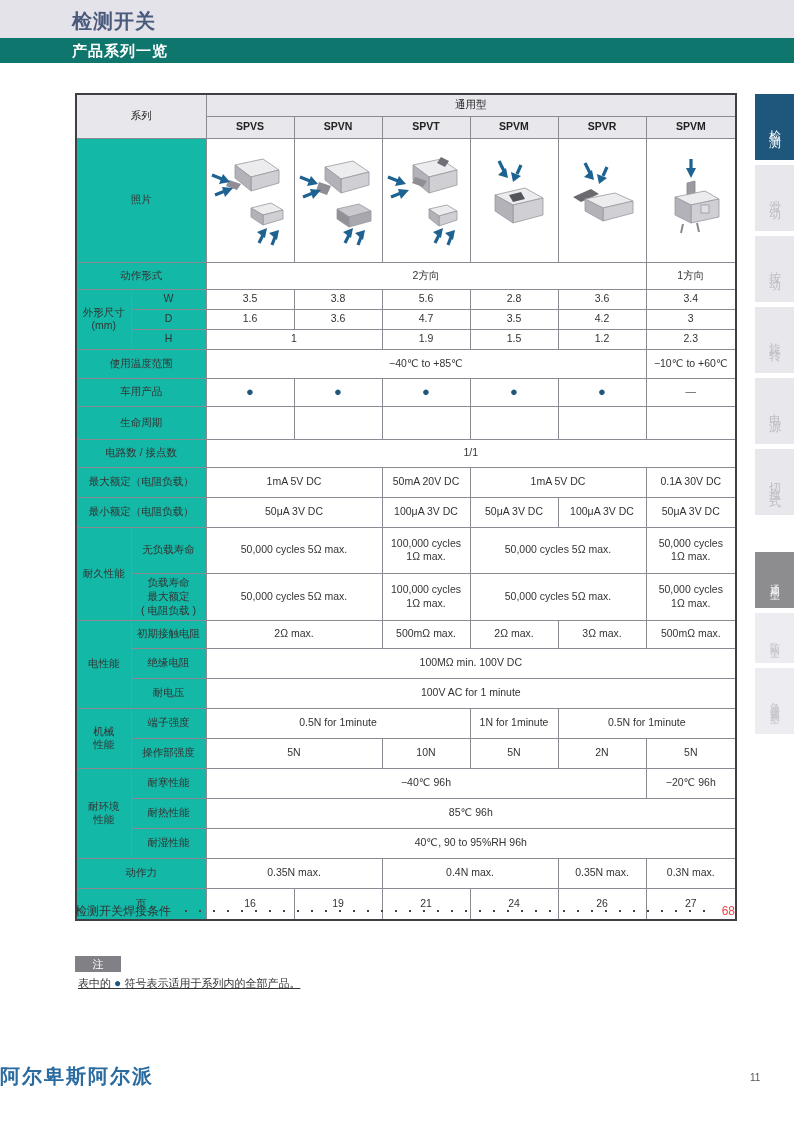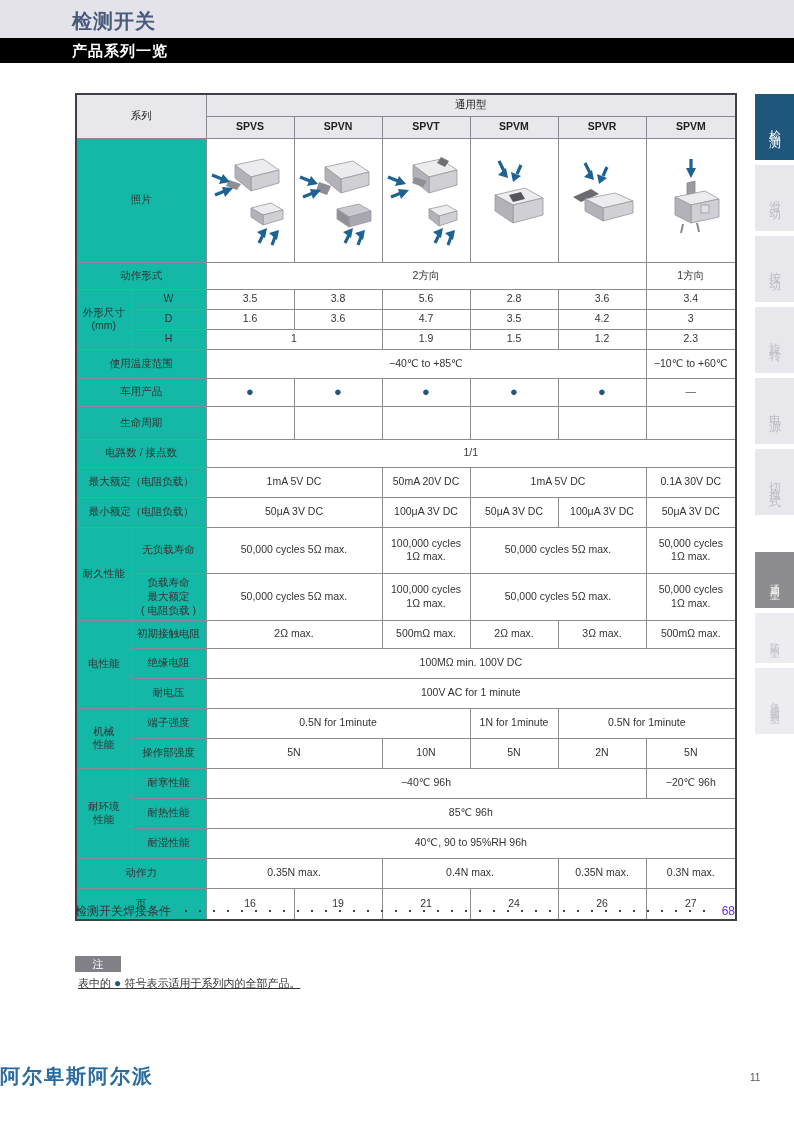--- a/index.html
+++ b/index.html
@@ -2,21 +2,21 @@
 <html><head>
 <meta charset="utf-8">
 <style>
   html,body{margin:0;padding:0;background:#fff;}
   body{font-family:"Liberation Sans","DejaVu Sans",sans-serif;color:#333;}
   .page{position:relative;width:794px;height:1123px;background:#fff;overflow:hidden;}
 
   
   .topband{position:absolute;top:0;left:0;width:794px;height:38px;background:#e3e3e9;}
   .title{position:absolute;top:8px;left:72px;font-size:20px;font-weight:bold;color:#4a5a7c;letter-spacing:1px;}
-  .subbar{position:absolute;top:38px;left:0;width:794px;height:25px;background:#000000;color:#fff;
+  .subbar{position:absolute;top:38px;left:0;width:794px;height:25px;background:#0f766e;color:#fff;
           font-size:15px;font-weight:bold;line-height:25px;padding-left:72px;box-sizing:border-box;letter-spacing:1px;}
 
   
   .tab{position:absolute;left:755px;width:39px;display:flex;align-items:center;justify-content:center;
        writing-mode:vertical-rl;text-orientation:upright;font-size:12px;letter-spacing:7px;box-sizing:border-box;}
   .tab.cat-active{background:#1f567c;color:#fff;}
   .tab.cat{background:#e7e7ec;color:#bcbcc4;}
   .tab.typ{font-size:10px;letter-spacing:3px;}
   .tab.typ-active{background:#8d8d90;color:#f2f2f2;}
   .tab.typ-idle{background:#ededf1;color:#c4c4cb;}
@@ -38,21 +38,21 @@
   .lc .st{position:absolute;left:1px;bottom:0px;color:#fff;font-size:17px;line-height:1;}
   .lc .n{position:absolute;right:2px;bottom:0px;color:#fff;font-size:9px;font-weight:bold;}
 
   svg.ph{display:block;margin:0 auto;}
 
   
   .links{position:absolute;left:75px;top:901px;width:660px;}
   .linkrow{display:flex;align-items:center;font-size:12px;color:#333;height:20px;}
   .leader{flex:1;margin:0 8px;height:6px;background-image:radial-gradient(circle,#444 1.1px,transparent 1.4px);
           background-size:14px 6px;background-repeat:repeat-x;background-position:0 70%;}
-  .pgref{color:#6d28d9;}
+  .pgref{color:#ef4444;}
 
   
   .notebadge{position:absolute;left:75px;top:956px;width:46px;height:16px;background:#808086;color:#fff;
              font-size:11px;text-align:center;line-height:16px;}
   .notetext{position:absolute;left:78px;top:976px;font-size:11px;color:#333;text-decoration:underline;}
   .notetext .dot{font-size:12px;}
 
   
   .logo{position:absolute;top:1063px;left:0;width:794px;color:#2b6ca0;
         font-size:20px;font-weight:bold;letter-spacing:2px;}

